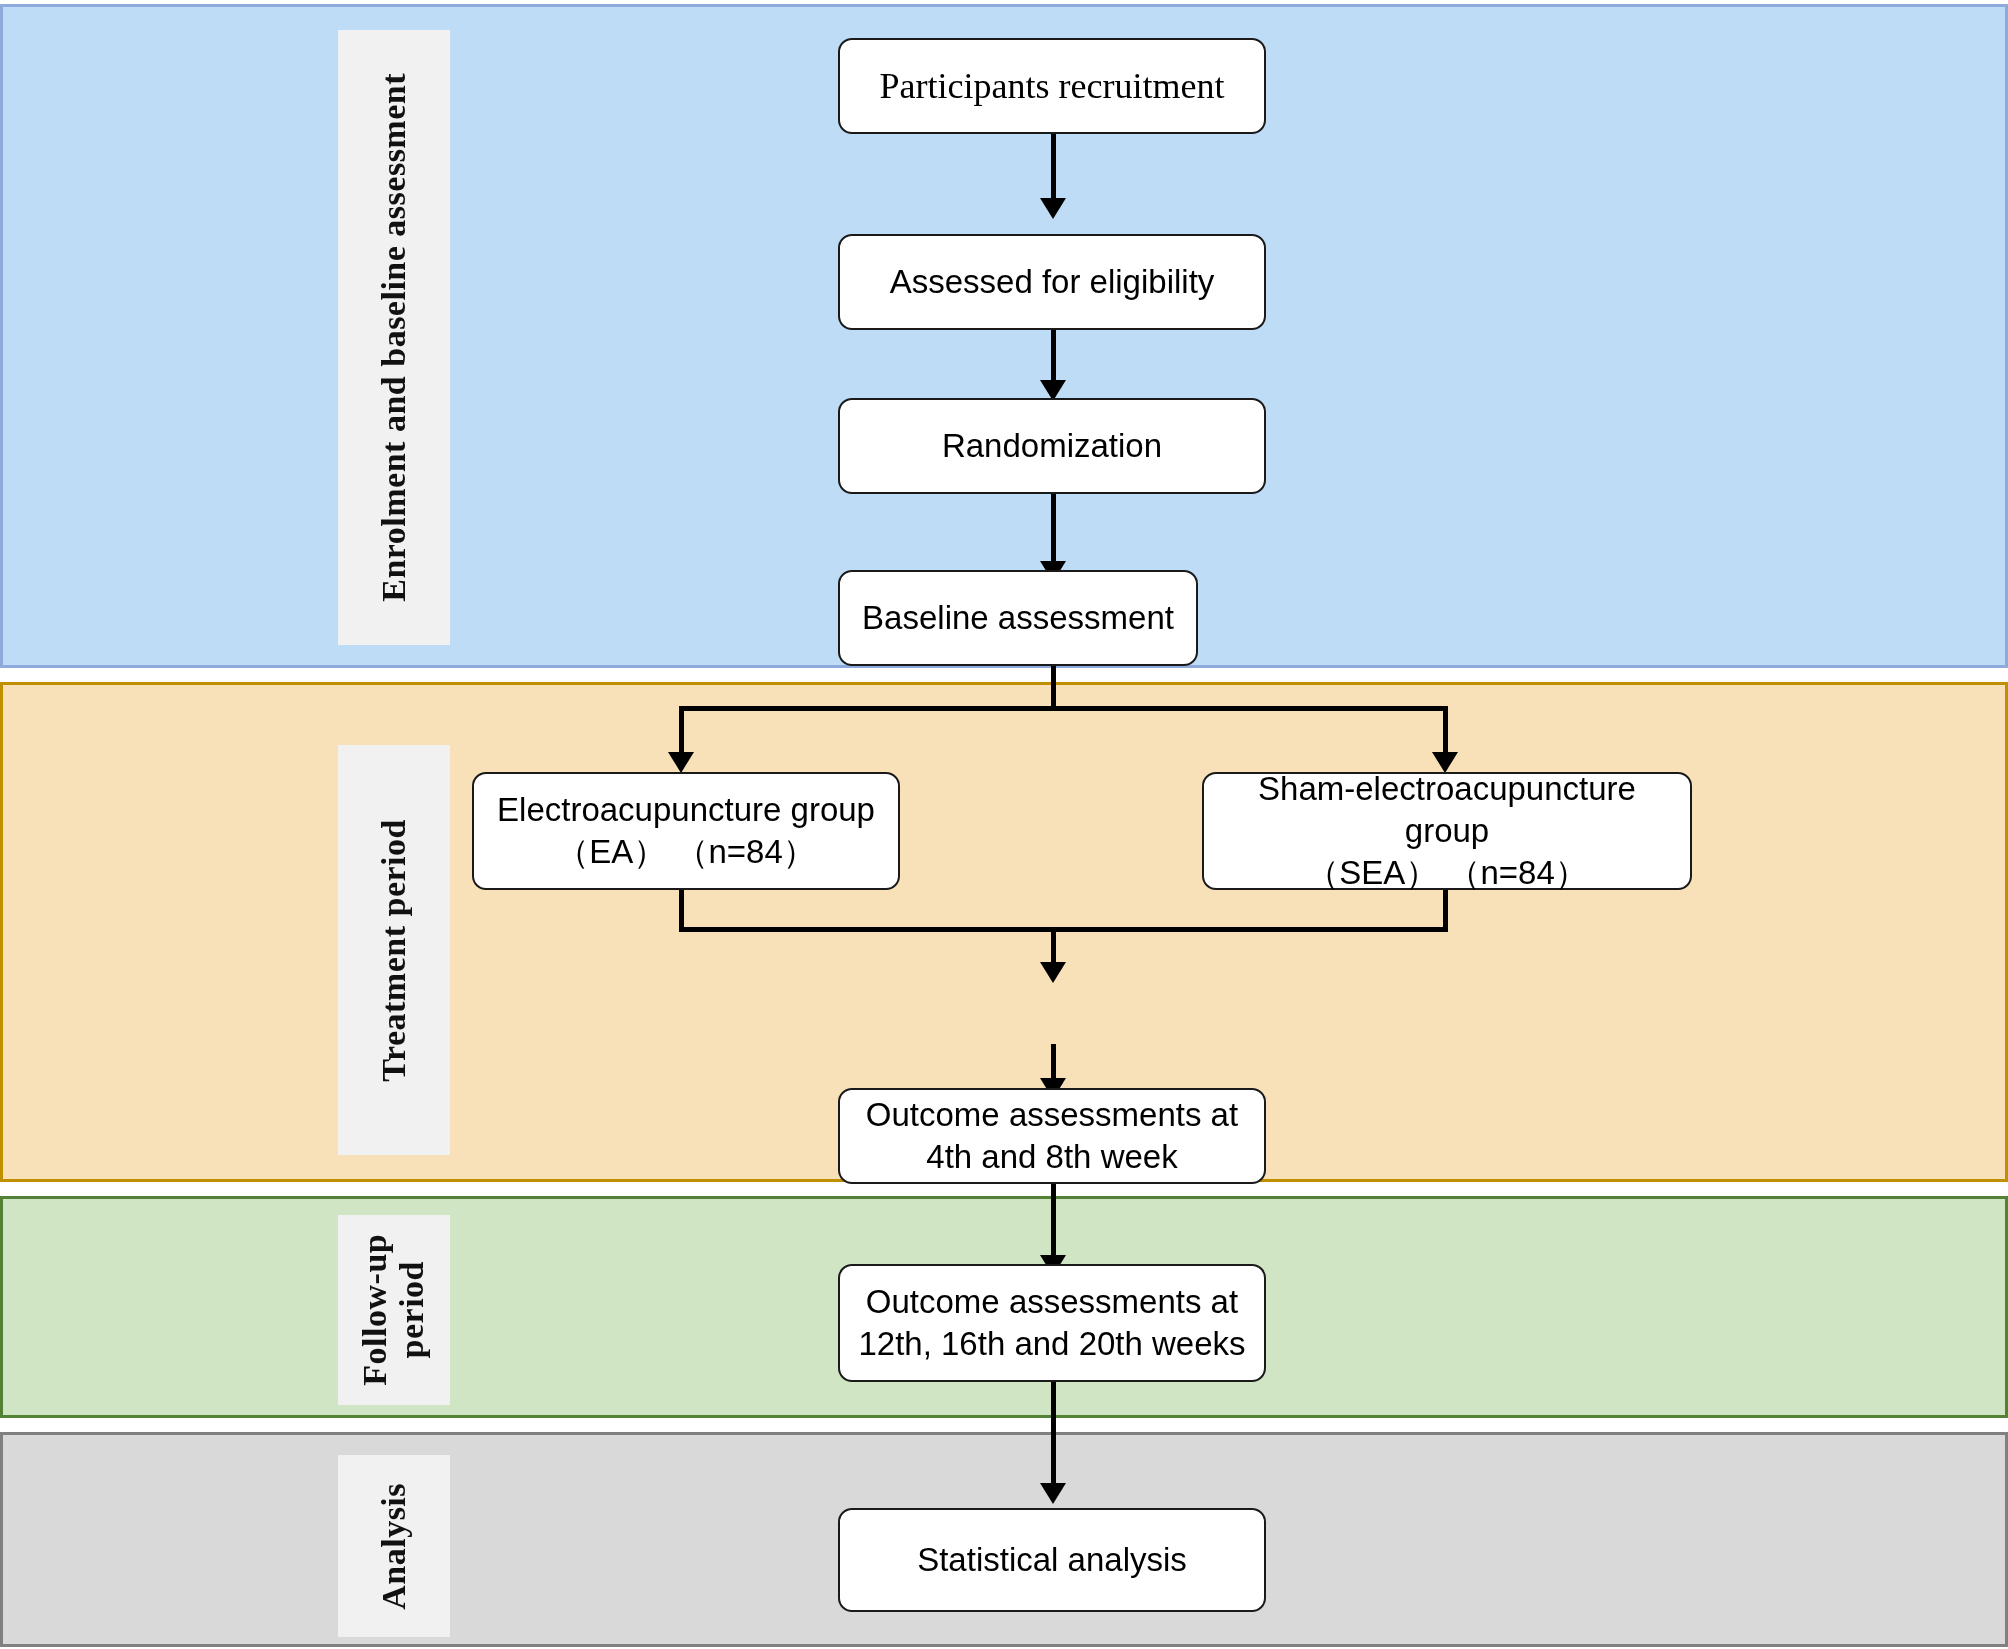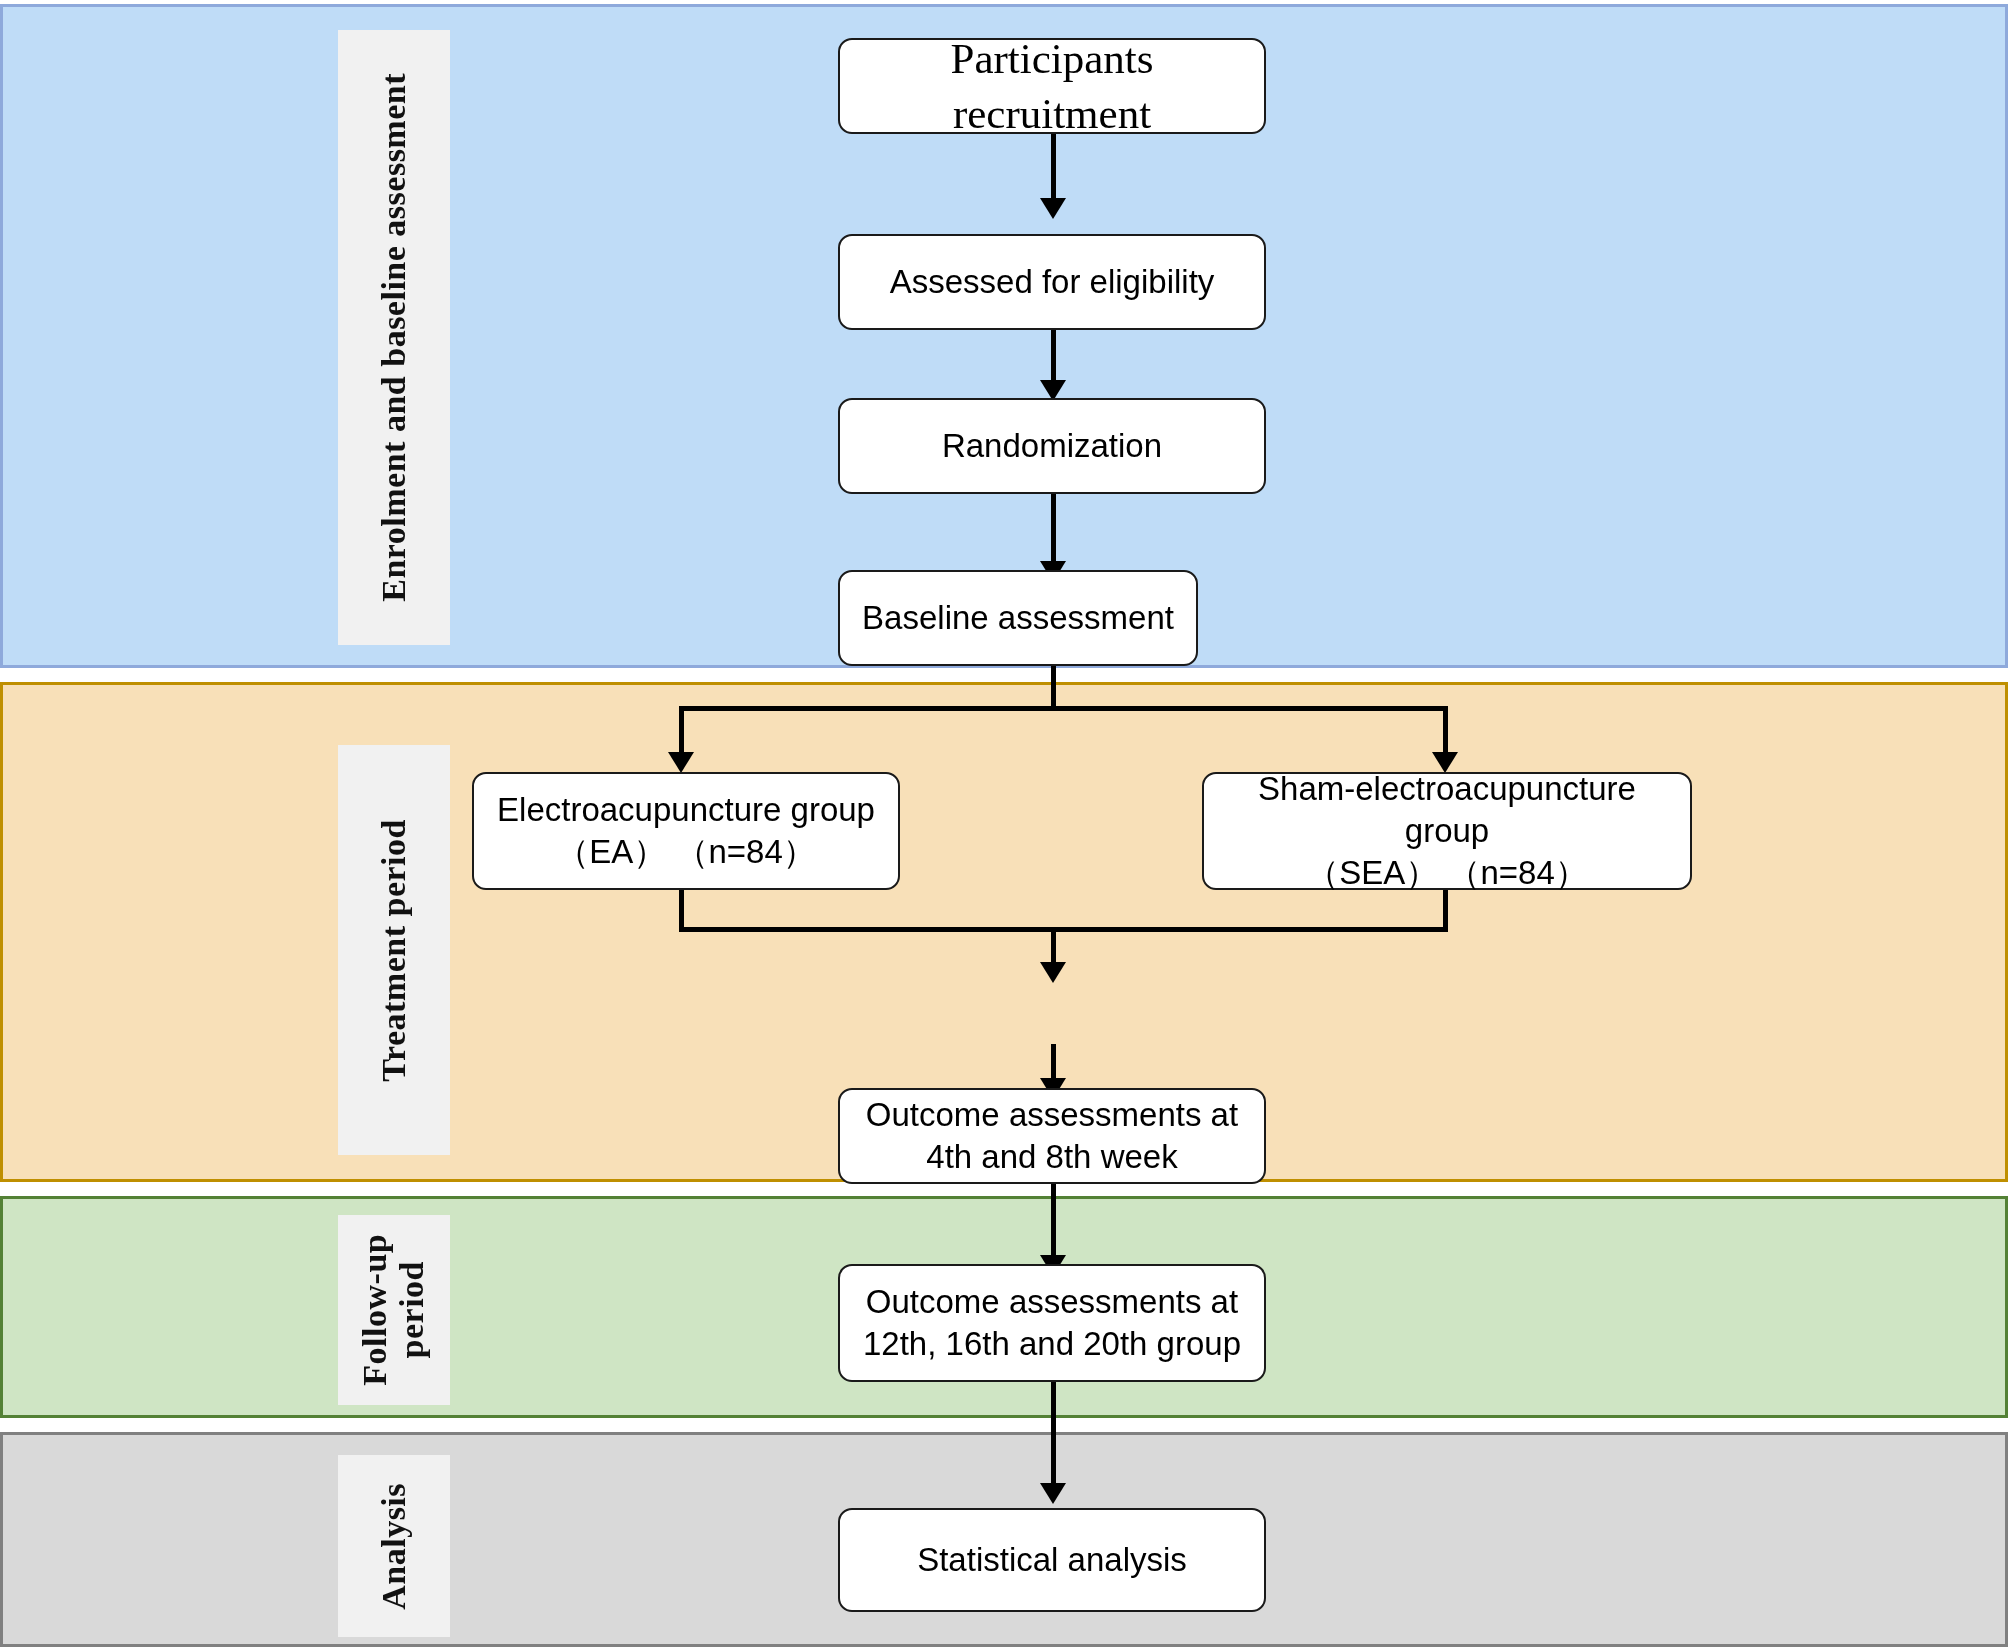--- a/index.html
+++ b/index.html
@@ -68,21 +68,21 @@
     display: flex;
     align-items: center;
     justify-content: center;
     text-align: center;
     color: #000000;
     font-family: "Liberation Sans", sans-serif;
     font-size: 33px;
     line-height: 1.28;
     padding: 4px 10px;
   }
-  .node.serif { font-family: "Liberation Serif", serif; font-size: 43px; }
+  .node.serif { font-family: "Liberation Serif", serif; font-size: 36px; }
 
   
   .vline {
     position: absolute;
     width: 5px;
     background: #000000;
   }
   .hline {
     position: absolute;
     height: 5px;
@@ -178,20 +178,20 @@
   </div>
 
 
   <div class="node" style="left:838px; top:1088px; width:428px; height:96px; flex-direction:column;">
     <span>Outcome assessments at</span>
     <span>4th and 8th week</span>
   </div>
 
   <div class="node" style="left:838px; top:1264px; width:428px; height:118px; flex-direction:column;">
     <span>Outcome assessments at</span>
-    <span>12th, 16th and 20th group</span>
+    <span>12th, 16th and 20th weeks</span>
   </div>
 
   <div class="node" style="left:838px; top:1508px; width:428px; height:104px;">
     <span>Statistical analysis</span>
   </div>
 
 </div>
 
 </body></html>

